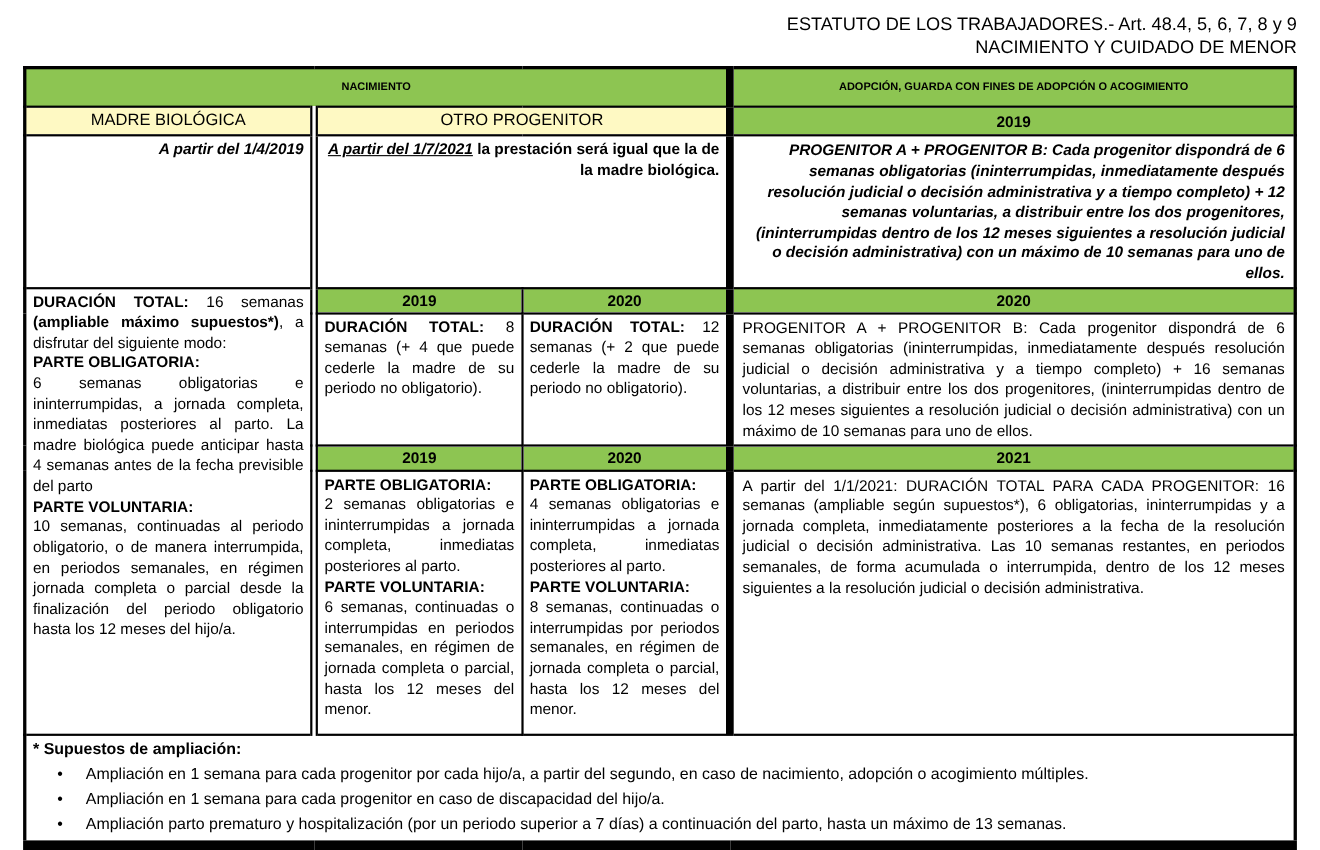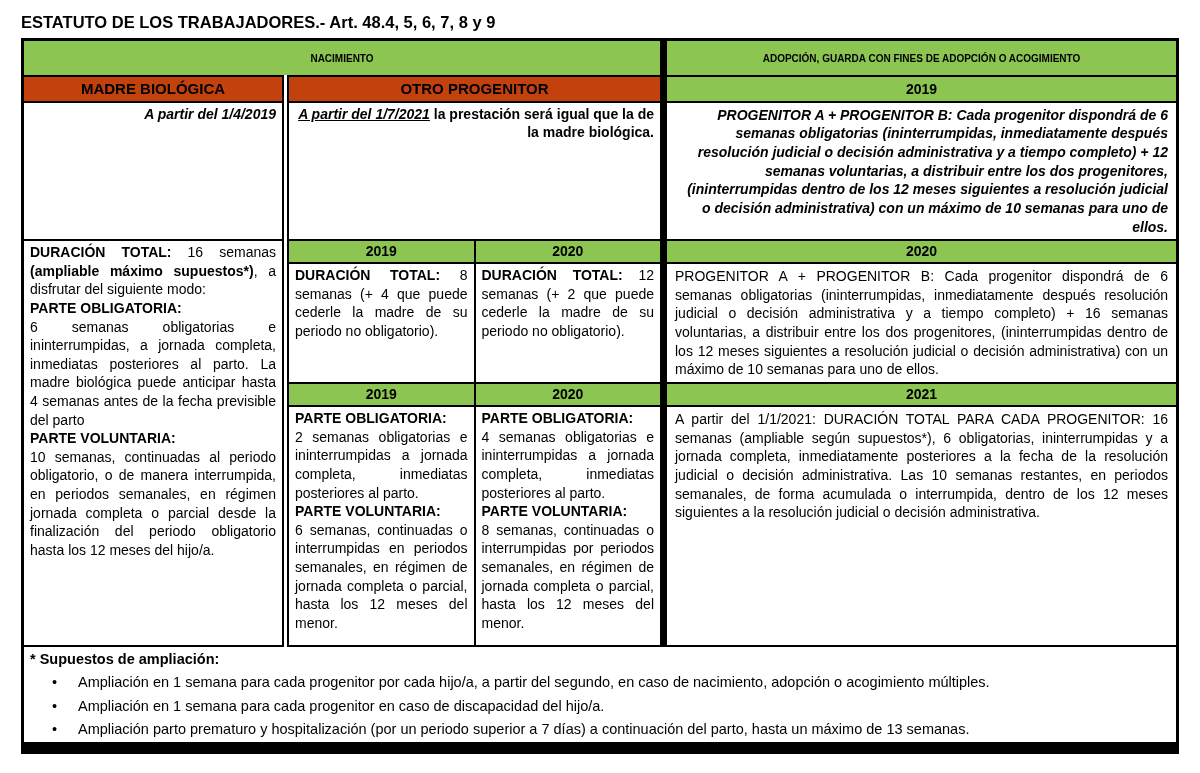--- a/index.html
+++ b/index.html
@@ -5,42 +5,42 @@
   * { box-sizing: border-box; }
   html, body { margin: 0; padding: 0; }
   body {
     width: 1200px; height: 773px;
     background: #ffffff; color: #000;
     font-family: "Liberation Sans", sans-serif;
     overflow: hidden;
   }
   .page { padding: 12px 21px 0 21px; }
 
-  .doc-title { text-align: left; font-weight: bold; font-size: 16.5px; line-height: 1.3; margin-bottom: 5px; }
+  .doc-title { text-align: right; font-weight: normal; font-size: 16.5px; line-height: 1.3; margin-bottom: 5px; }
 
   table.main {
     border-collapse: collapse;
     width: 1158px;
     table-layout: fixed;
     border: 3px solid #000;
     border-bottom: 12px solid #000;
   }
   td {
     border: 2px solid #000;
     padding: 2px 6px;
     vertical-align: top;
     font-size: 14px;
     line-height: 1.33;
     overflow: hidden;
   }
   .dbl   { border-right: 7px double #000; }
   .thick { border-right: 7px solid #000; }
 
   .green { background: #8dc552; font-weight: bold; text-align: center; vertical-align: middle; }
-  .light { background: #c2410c; font-weight: bold; text-align: center; vertical-align: middle; font-size: 15px; }
+  .light { background: #fef9c3; font-weight: normal; text-align: center; vertical-align: middle; font-size: 15px; }
   .hdr-big { font-size: 10px; height: 36px; text-align: center; }
   .subhdr  { height: 25px; }
   .year    { height: 23px; font-size: 14px; padding: 1px; }
 
   .just { text-align: justify; }
   .b  { font-weight: bold; }
   .bi { font-weight: bold; font-style: italic; }
   .u  { text-decoration: underline; }
 
   .r3 td { height: 120px; text-align: right; }
@@ -55,20 +55,21 @@
   .bullet { display: flex; margin: 4px 0 0 22px; }
   .bullet .dot { width: 26px; flex: 0 0 26px; text-align: left; }
 </style>
 </head>
 <body>
 
 <div class="page">
 
   <div class="doc-title">
     <div>ESTATUTO DE LOS TRABAJADORES.- Art. 48.4, 5, 6, 7, 8 y 9</div>
+    <div>NACIMIENTO Y CUIDADO DE MENOR</div>
   </div>
 
   <table class="main">
     <colgroup>
       <col style="width:263px">
         <col style="width:189px">
         <col style="width:189px">
         <col>
     </colgroup>
 

